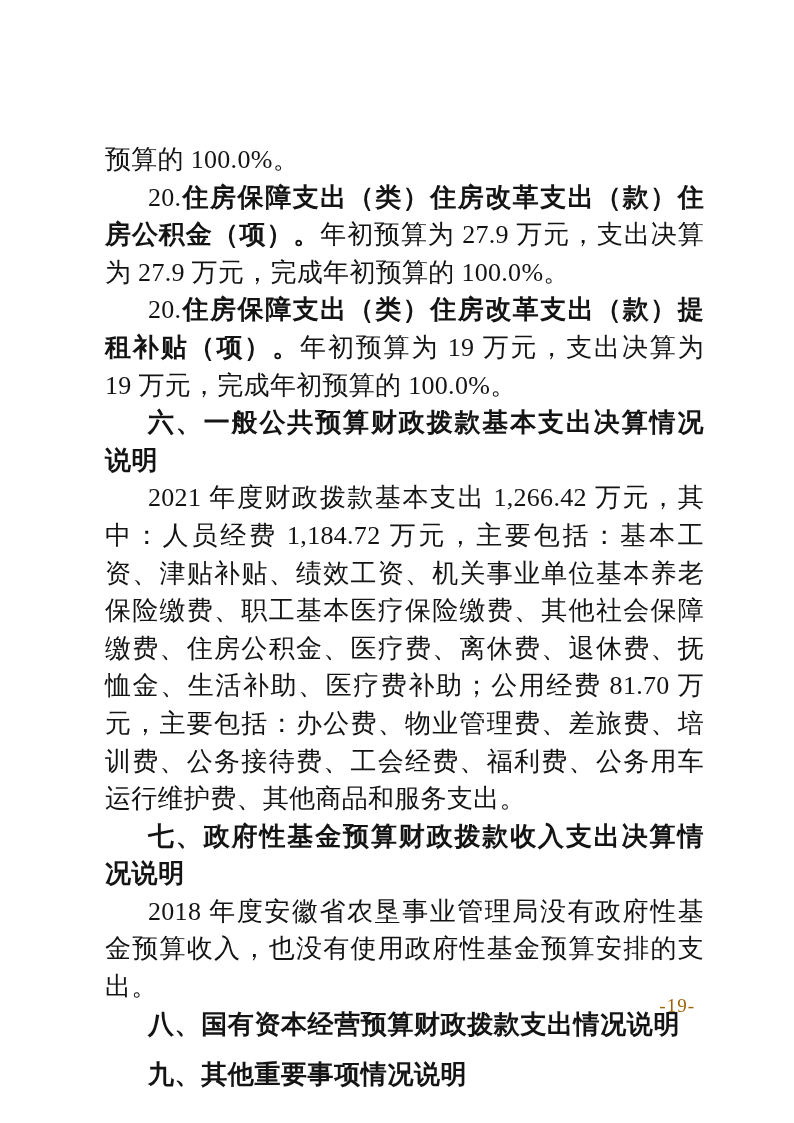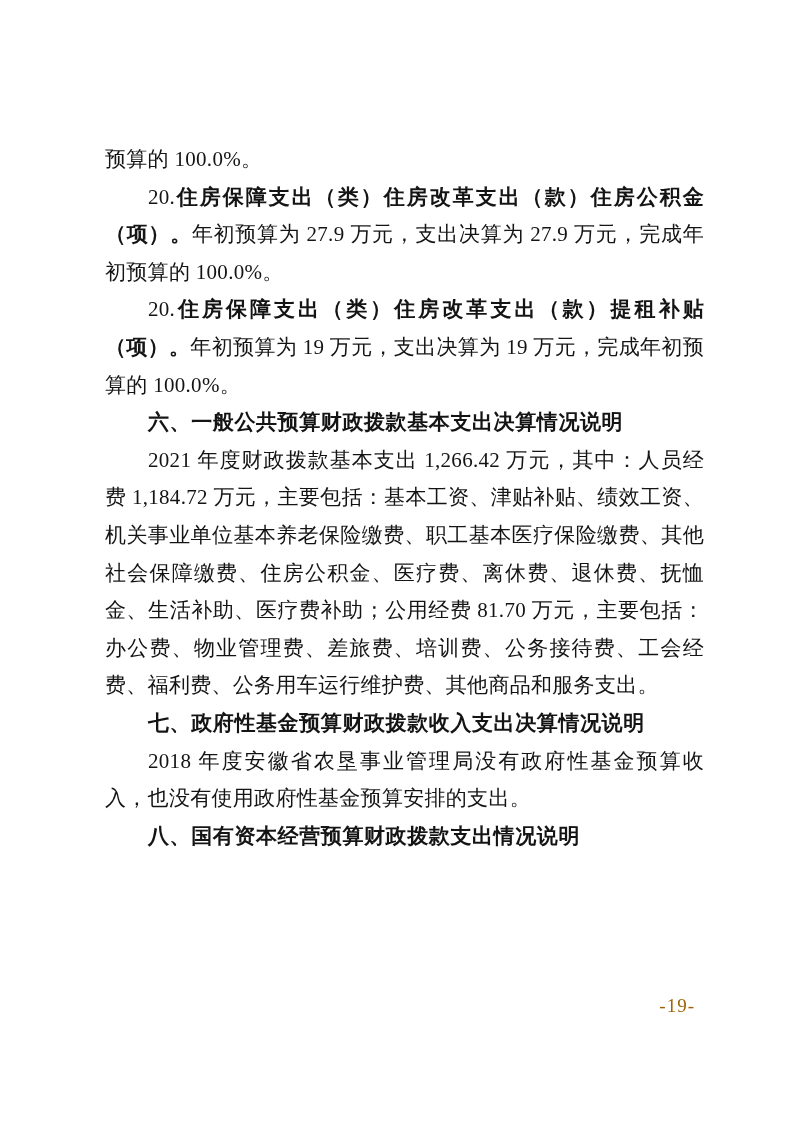--- a/index.html
+++ b/index.html
@@ -14,21 +14,21 @@
     font-family: "Liberation Serif", "DejaVu Serif", serif;
     color: #141414;
   }
   .content {
     position: absolute;
     left: 105px;
     top: 141px;
     width: 599px;
   }
   .content p, .content h2 {
-    font-size: 21px;
+    font-size: 26px;
     line-height: 37.6px;
     font-weight: normal;
     text-align: justify;
     text-align-last: left;
     letter-spacing: 0.3px;
   }
   p.para-indent { text-indent: 43px; }
   .bold-lead { font-weight: bold; }
   h2.section-heading {
     font-family: Liberation Serif, serif;
@@ -63,17 +63,18 @@
 
     <p class="para-indent">2021 年度财政拨款基本支出 1,266.42 万元，其中：人员经费 1,184.72 万元，主要包括：基本工资、津贴补贴、绩效工资、机关事业单位基本养老保险缴费、职工基本医疗保险缴费、其他社会保障缴费、住房公积金、医疗费、离休费、退休费、抚恤金、生活补助、医疗费补助；公用经费 81.70 万元，主要包括：办公费、物业管理费、差旅费、培训费、公务接待费、工会经费、福利费、公务用车运行维护费、其他商品和服务支出。</p>
 
     <h2 class="section-heading">七、政府性基金预算财政拨款收入支出决算情况说明</h2>
 
     <p class="para-indent">2018 年度安徽省农垦事业管理局没有政府性基金预算收入，也没有使用政府性基金预算安排的支出。</p>
 
     <h2 class="section-heading">八、国有资本经营预算财政拨款支出情况说明</h2>
 
 
+    <h2 class="section-heading space-before">九、其他重要事项情况说明</h2>
 
   </div>
 
   <div class="page-number">-19-</div>
 </div>
 
 </body></html>

